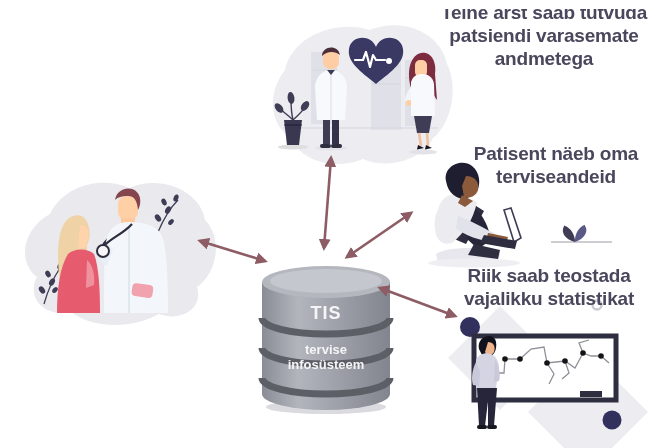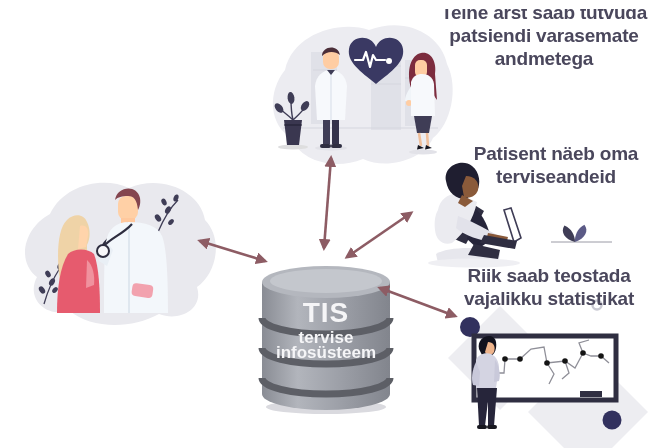--- a/index.html
+++ b/index.html
@@ -13,22 +13,22 @@
   }
   .label-tl{left:14px;top:86px;width:220px;}
   .label-tr{left:412px;top:1px;width:264px;}
   .label-mr{left:436px;top:142px;width:240px;font-size:19px;}
   .label-br{left:428px;top:264px;width:242px;}
   .top-crop{position:absolute;left:400px;top:0;width:266px;height:9px;background:#fff;z-index:6;}
   .illus{position:absolute;z-index:1;}
   .arrows{position:absolute;left:0;top:0;width:666px;height:448px;z-index:3;pointer-events:none;}
   .db-svg{position:absolute;left:254px;top:258px;z-index:2;}
   .db-text{position:absolute;left:254px;top:300px;width:144px;text-align:center;z-index:4;color:#f5f5f7;}
-  .db-acronym{font-weight:700;font-size:28px;line-height:26px;letter-spacing:1px;}
-  .db-subtitle{font-weight:700;font-size:17px;line-height:15px;white-space:pre-line;margin-top:4px;}
+  .db-acronym{font-weight:700;font-size:18px;line-height:26px;letter-spacing:1px;}
+  .db-subtitle{font-weight:700;font-size:13px;line-height:15px;white-space:pre-line;margin-top:16px;}
 </style>
 </head>
 <body>
 
 <div class="stage">
 
   <div class="label label-tr">Teine arst saab tutvuda
 patsiendi varasemate
 andmetega</div>
   <div class="label label-mr">Patisent näeb oma

